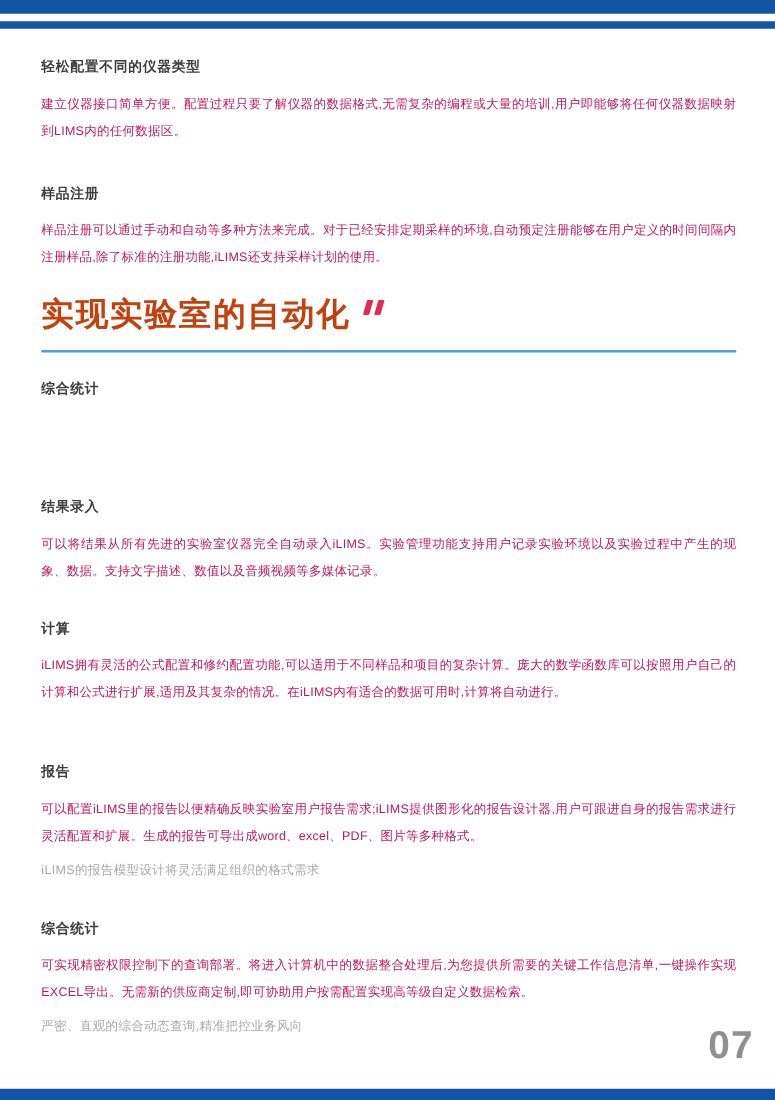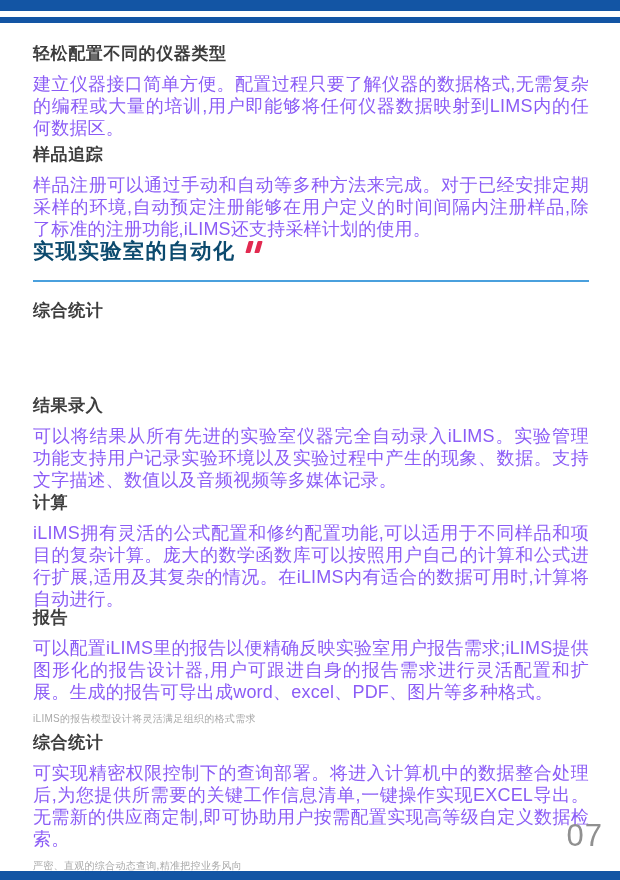--- a/index.html
+++ b/index.html
@@ -21,30 +21,30 @@
   .bar-top-secondary { top: 17px; height: 6px;  }
   .bar-bottom        { top: 871px; height: 9px; }
 
   .sec {
     position: absolute;
     left: 33px;
     width: 556px;
   }
   .sec h3 {
     margin: 0 0 11px 0;
-    font-size: 17px;
+    font-size: 11px;
     font-weight: bold;
     color: #3d3d3d;
     letter-spacing: 0.6px;
     line-height: 16px;
   }
   .sec p.body {
     margin: 0;
-    font-size: 18px;
-    color: #8b5cf6;
+    font-size: 10px;
+    color: #be185d;
     line-height: 22px;
     letter-spacing: 0.2px;
     text-align: justify;
   }
   .sec p.caption {
     margin: 9px 0 0 0;
     font-size: 10px;
     color: #a8a8a8;
     letter-spacing: 0.3px;
     line-height: 13px;
@@ -53,23 +53,23 @@
   .hero {
     position: absolute;
     left: 33px;
     top: 236px;
     width: 556px;
     white-space: nowrap;
   }
   .hero h1 {
     display: inline-block;
     margin: 0;
-    font-size: 21px;
+    font-size: 26px;
     font-weight: bold;
-    color: #0c4a6e;
+    color: #c2410c;
     letter-spacing: 1.5px;
     line-height: 30px;
   }
   .quotes {
     display: inline-block;
     vertical-align: top;
     margin-left: 7px;
     margin-top: 3px;
   }
   .quotes i {
@@ -91,38 +91,38 @@
   }
 
   .page-number {
     position: absolute;
     top: 820px;
     right: 17px;
     font-size: 31px;
     color: #909090;
     letter-spacing: 1px;
     line-height: 32px;
-    font-weight: normal;
+    font-weight: bold;
   }
 </style>
 </head>
 <body>
 
 <div class="page">
 
   <div class="bar bar-top-primary"></div>
   <div class="bar bar-top-secondary"></div>
 
   <section class="sec" style="top:46px">
     <h3>轻松配置不同的仪器类型</h3>
     <p class="body">建立仪器接口简单方便。配置过程只要了解仪器的数据格式,无需复杂的编程或大量的培训,用户即能够将任何仪器数据映射到LIMS内的任何数据区。</p>
   </section>
 
   <section class="sec" style="top:147px">
-    <h3>样品追踪</h3>
+    <h3>样品注册</h3>
     <p class="body">样品注册可以通过手动和自动等多种方法来完成。对于已经安排定期采样的环境,自动预定注册能够在用户定义的时间间隔内注册样品,除了标准的注册功能,iLIMS还支持采样计划的使用。</p>
   </section>
 
   <div class="hero">
     <h1>实现实验室的自动化</h1><span class="quotes"><i></i><i></i></span>
   </div>
   <div class="hero-rule"></div>
 
   <section class="sec" style="top:303px">
     <h3>综合统计</h3>

